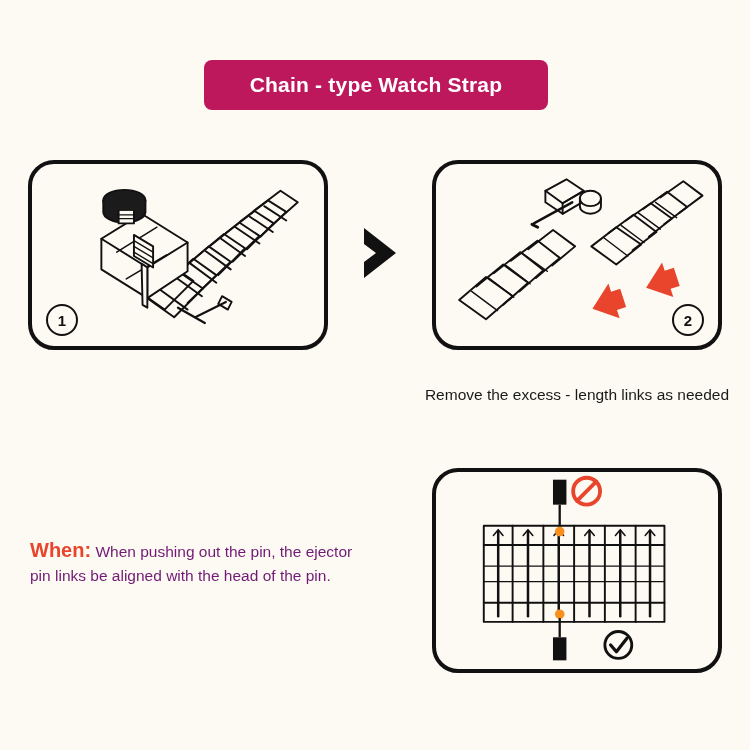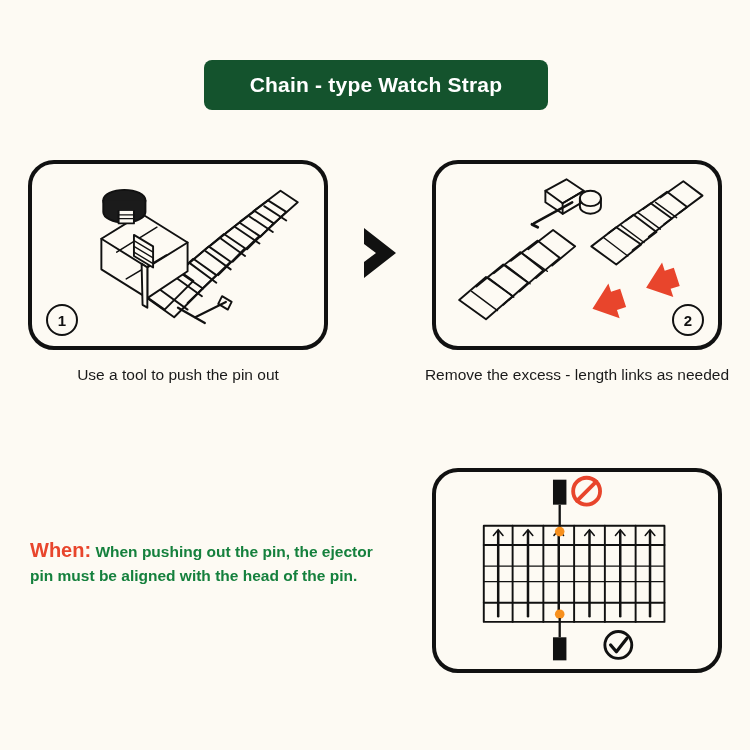--- a/index.html
+++ b/index.html
@@ -20,21 +20,21 @@
     height: 750px;
   }
 
   
   .title-banner {
     position: absolute;
     left: 204px;
     top: 60px;
     width: 344px;
     height: 50px;
-    background: #14532d;
+    background: #be185d;
     border-radius: 8px;
     display: flex;
     align-items: center;
     justify-content: center;
   }
   .title-banner .title-text {
     color: #ffffff;
     font-size: 21px;
     font-weight: bold;
     letter-spacing: 0.2px;
@@ -71,21 +71,21 @@
   #badge-2 { right: 14px; bottom: 10px; }
 
   .caption {
     position: absolute;
     text-align: center;
     font-size: 15.5px;
     color: #1a1a1a;
     line-height: 21px;
   }
   #caption-1 { left: 28px;  top: 364px; width: 300px; }
-  #caption-2 { left: 424px; top: 364px; width: 306px; }
+  #caption-2 { left: 424px; top: 384px; width: 306px; }
 
   
   .big-arrow {
     position: absolute;
     left: 352px;
     top: 222px;
     width: 62px;
     height: 62px;
   }
 
@@ -98,22 +98,21 @@
     color: #e8452c;
     font-size: 15.5px;
     line-height: 24px;
   }
   .note .note-label {
     font-size: 20px;
     font-weight: bold;
     color: #e8452c;
   }
   .note .note-body {
-    color: #15803d;
-    font-weight: bold;
+    color: #701a75;
   }
 
   
   .art {
     position: absolute;
     left: 0; top: 0;
     width: 100%;
     height: 100%;
     pointer-events: none;
   }
@@ -178,21 +177,20 @@
           <path d="M72 38 L72 50 A22 11 0 0 0 116 50 L116 38" fill="#1b1b1b" stroke="#111"></path>
           <path d="M88 49 L88 62 L104 62 L104 49" fill="#fdfaf3" stroke="#111"></path>
           <path d="M88 53 L104 53" stroke-width="1.3"></path>
           <path d="M88 57 L104 57" stroke-width="1.3"></path>
         </g>
       </g>
     </svg>
     <div class="step-badge" id="badge-1">1</div>
   </div>
 
-  <div class="caption" id="caption-1">Use a tool to push the pin out</div>
 
   <svg class="big-arrow" viewBox="0 0 62 62">
     <path d="M12 6 L44 31 L12 56 L12 40 L24 31 L12 22 Z" fill="#111"></path>
   </svg>
 
   <div class="panel" id="panel-2">
     <svg class="art" viewBox="0 0 290 190">
       <g fill="none" stroke="#111" stroke-width="2" stroke-linejoin="round" stroke-linecap="round">
 
         <g>
@@ -237,21 +235,21 @@
       </g>
     </svg>
     <div class="step-badge" id="badge-2">2</div>
   </div>
 
   <div class="caption" id="caption-2">Remove the excess - length links as needed</div>
 
   <div class="note">
     <span class="note-label">When:</span>
     <span class="note-body">When pushing out the pin, the ejector</span><br>
-    <span class="note-body">pin must be aligned with the head of the pin.</span><br>
+    <span class="note-body">pin links be aligned with the head of the pin.</span><br>
   </div>
 
   <div class="panel" id="panel-3">
     <svg class="art" viewBox="0 0 290 205">
       <g fill="none" stroke="#111" stroke-width="2" stroke-linejoin="round" stroke-linecap="round">
 
         <path d="M48 56 L236 56 L236 156 L48 156 Z"></path>
         <path d="M48 76 L236 76"></path>
         <path d="M48 136 L236 136"></path>
         <path d="M48 98 L236 98" stroke-width="1.3"></path>

